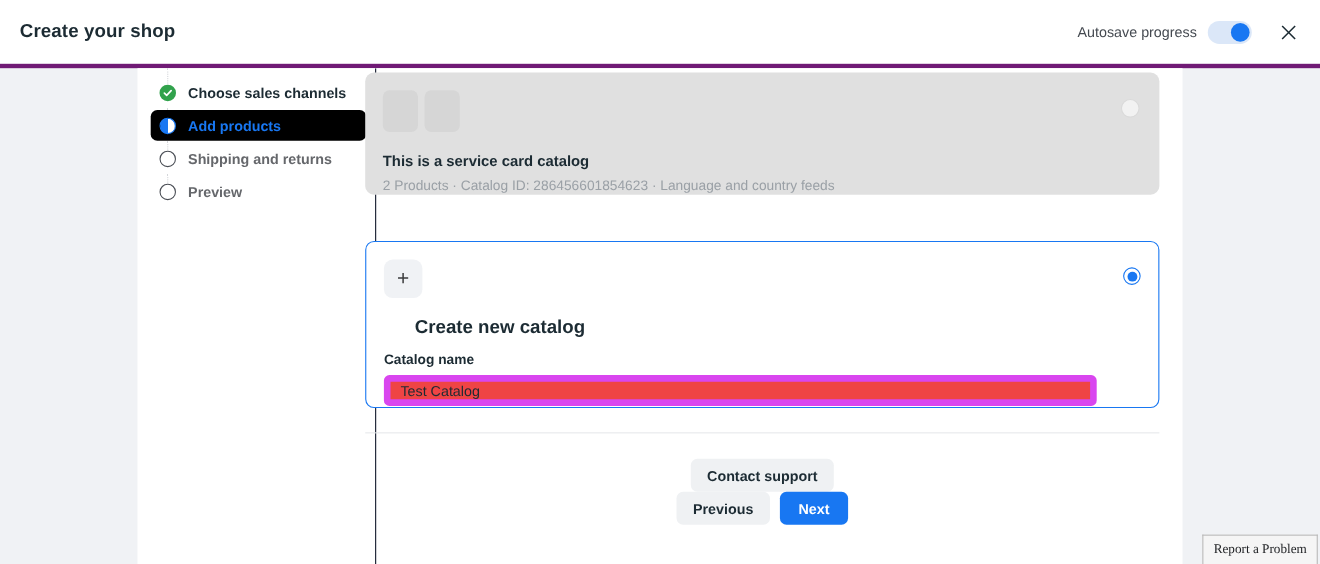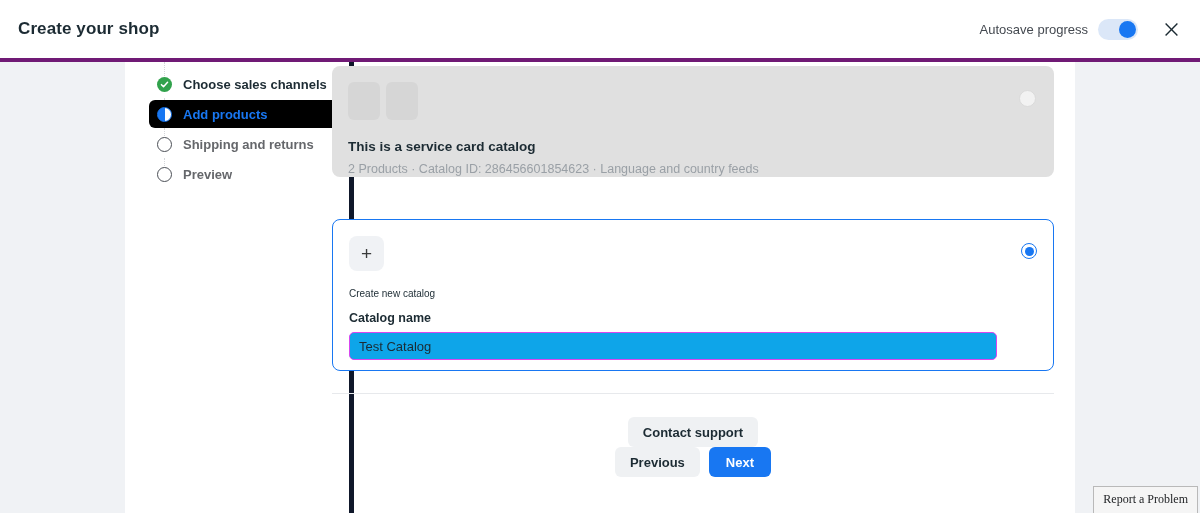--- a/index.html
+++ b/index.html
@@ -78,24 +78,24 @@
     position: absolute;
     left: 125px;
     top: 62px;
     width: 950px;
     height: 451px;
     background: #ffffff;
     overflow: hidden;
   }
   .sidebar {
     position: absolute;
-    left: 16px; top: 0;
+    left: 4px; top: 0;
     width: 213px;
     height: 451px;
-    border-right: 5px solid #0f172a;
+    border-right: 1px solid #0f172a;
     box-sizing: border-box;
     padding-top: 0px;
   }
   .steps {
     position: relative;
     margin-top: 8px;
   }
   .step {
     display: flex;
     align-items: center;
@@ -247,44 +247,45 @@
     justify-content: center;
     cursor: pointer;
   }
   .radio-on-dot {
     width: 9px;
     height: 9px;
     border-radius: 50%;
     background: #1877f2;
   }
   .sel-title {
-    font-size: 10px;
-    font-weight: normal;
+    font-size: 17px;
+    font-weight: bold;
     color: #1c2b33;
     margin-top: 17px;
+    margin-left: 28px;
   }
   .field-label {
     font-size: 12.5px;
     font-weight: bold;
     color: #1c2b33;
     margin-top: 12px;
   }
   .text-input {
     margin-top: 7px;
     width: 648px;
     height: 28px;
-    border: 1px solid #d946ef;
+    border: 6px solid #d946ef;
     border-radius: 5px;
     box-sizing: border-box;
     font-family: "Liberation Sans", sans-serif;
     font-size: 13px;
     color: #1c2b33;
     padding: 0 9px;
     outline: none;
-    background: #0ea5e9;
+    background: #ef4444;
   }
 
   .divider {
     margin: 22px 21px 0 21px;
     height: 1px;
     background: #e7e9ec;
   }
 
   .footer {
     display: flex;

